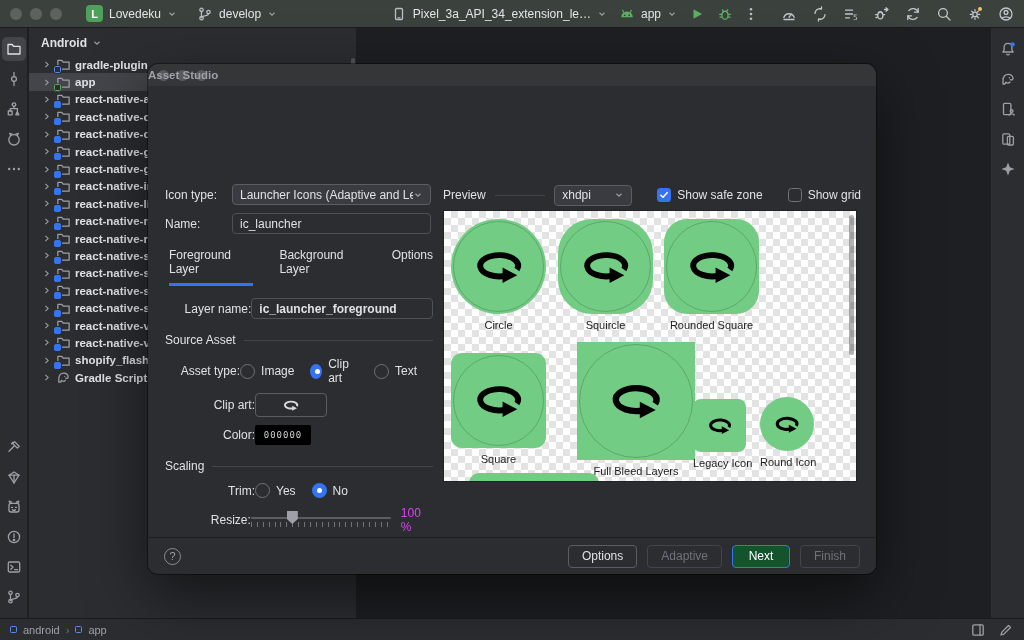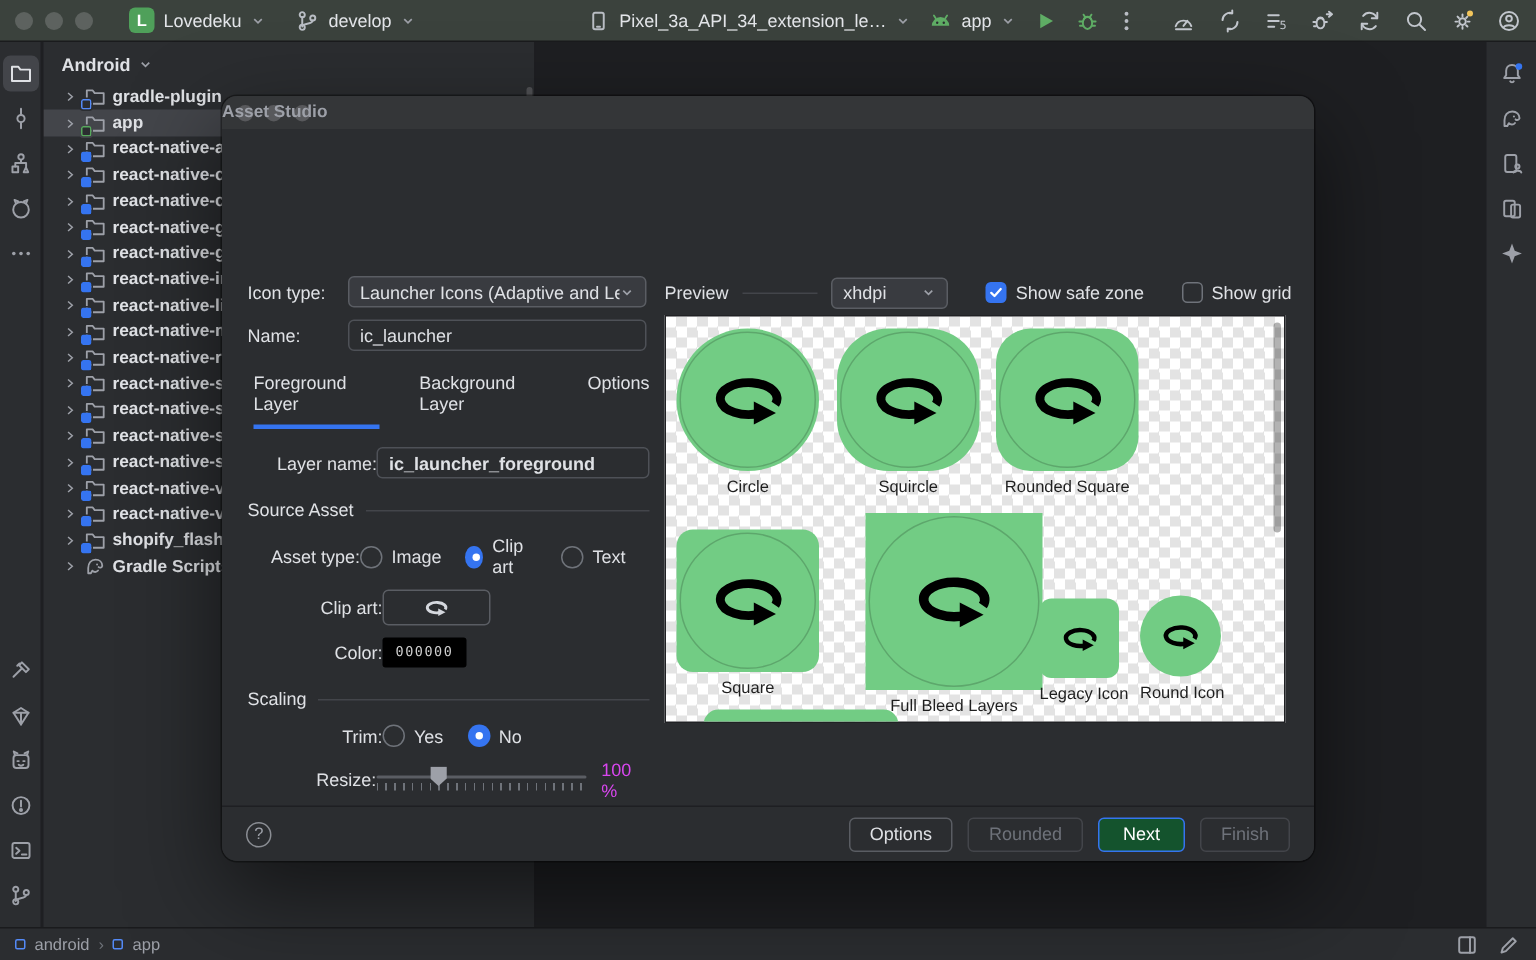--- a/index.html
+++ b/index.html
@@ -897,18 +897,18 @@
               </span>
             </div><div class="pv-label">Round Icon</div></div>
         </div>
     </div>
   </div>
 
   <div id="dlg-footer">
     <div id="help-btn">?</div>
     <div class="btns">
       <button class="btn">Options</button>
-      <button class="btn disabled">Rounded</button>
+      <button class="btn disabled">Adaptive</button>
       <button class="btn primary">Next</button>
       <button class="btn disabled">Finish</button>
     </div>
   </div>
 </div>
 
 </body></html>

